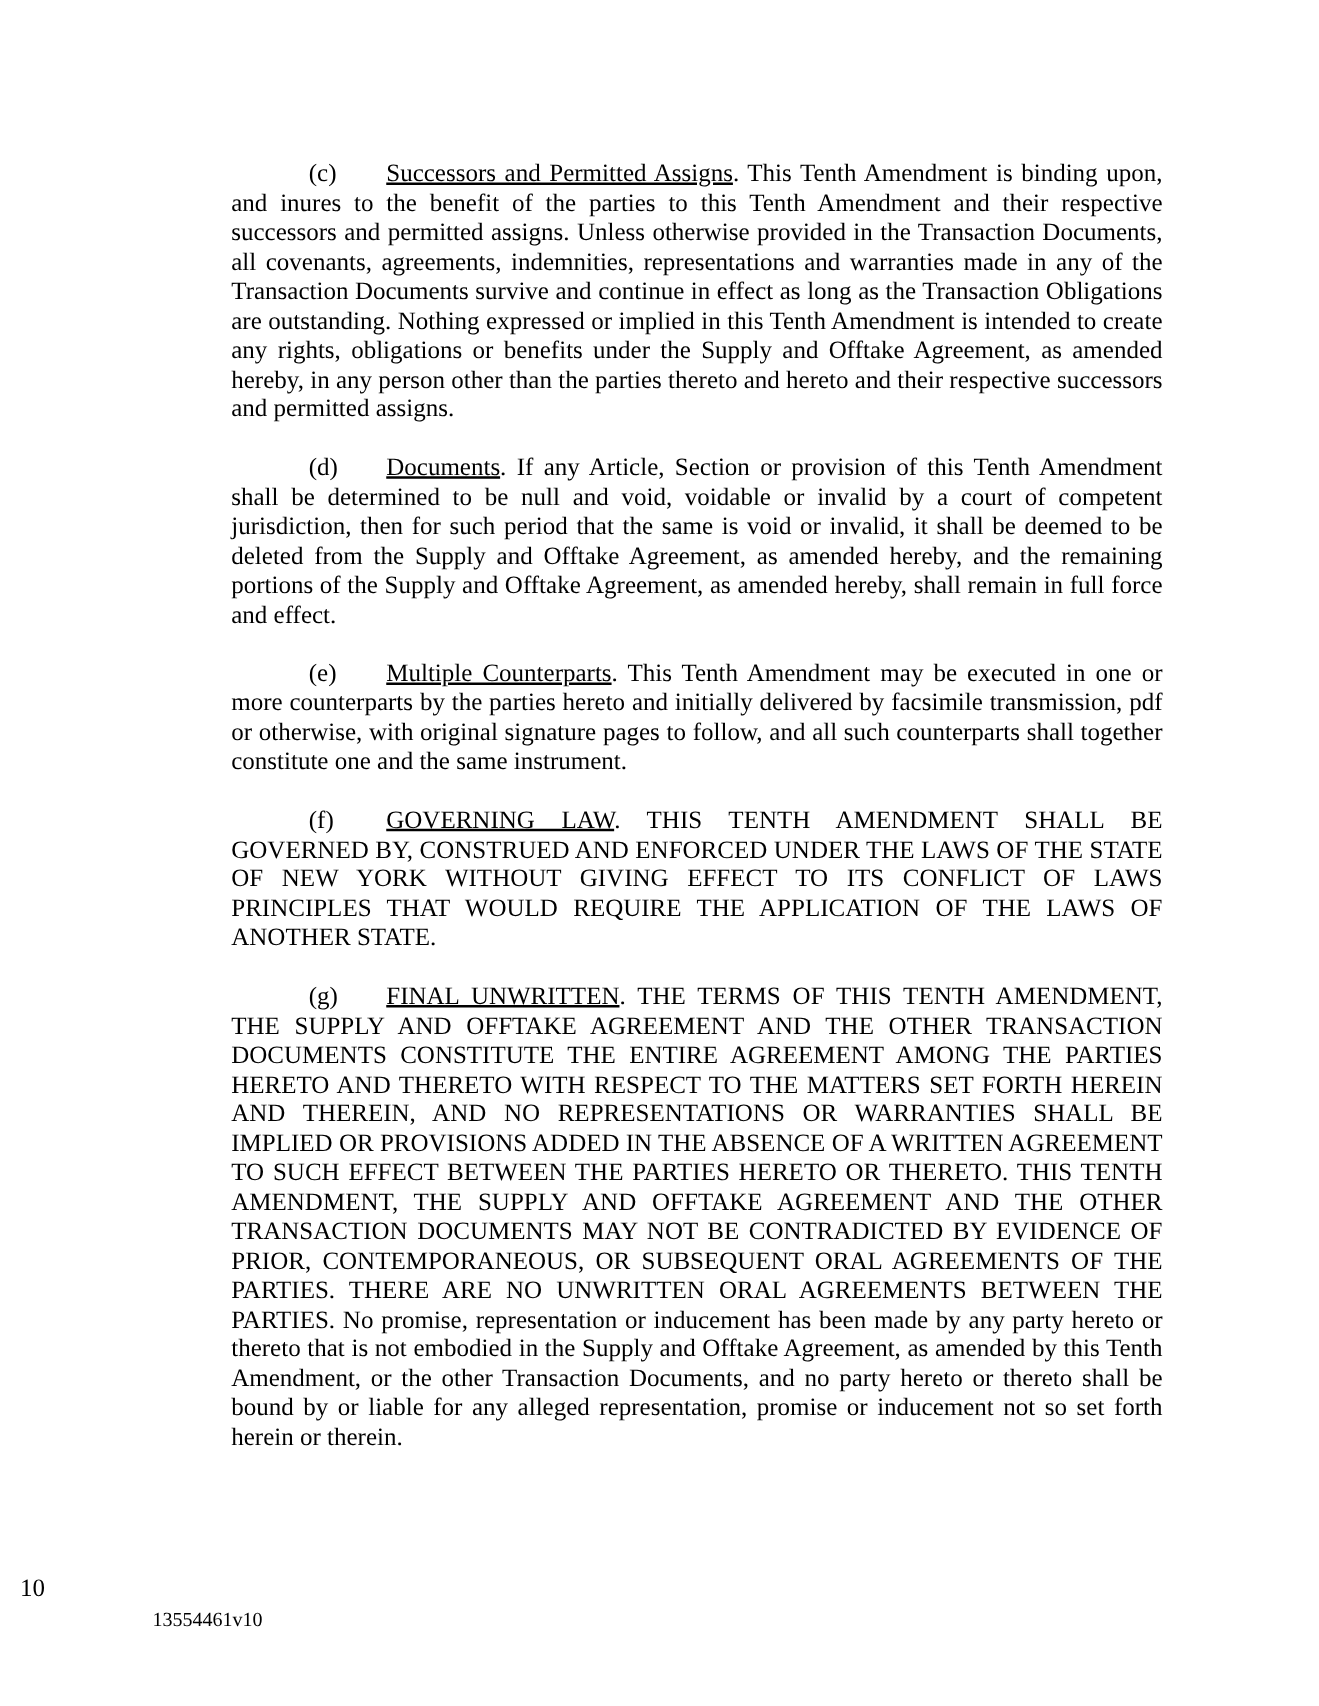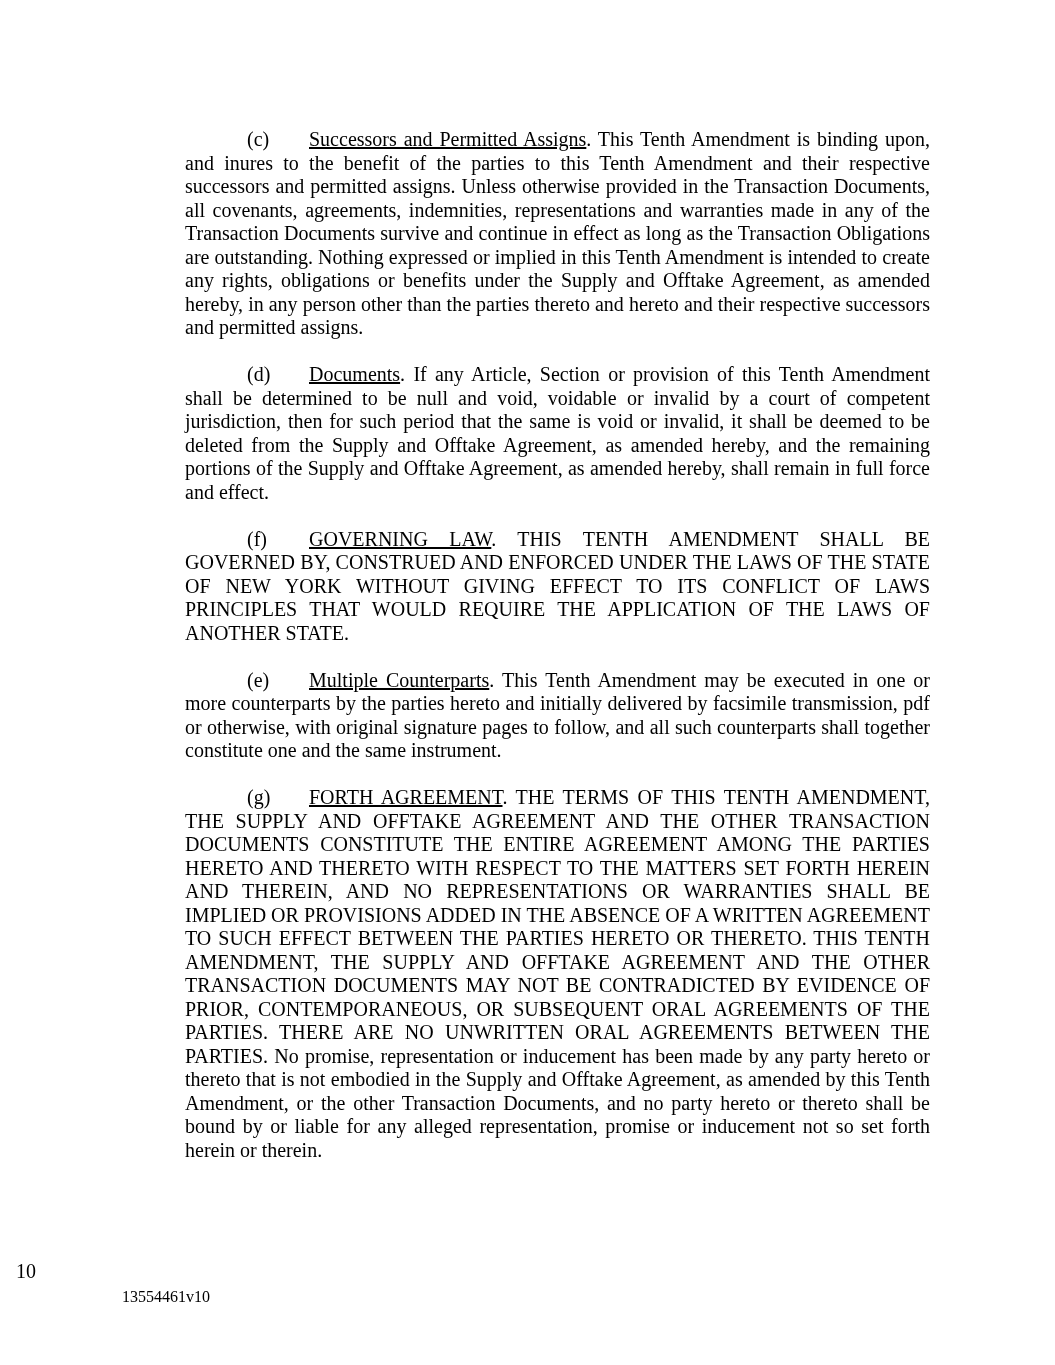--- a/index.html
+++ b/index.html
@@ -60,27 +60,27 @@
 <div class="page">
 
   <div class="content">
 
     <p class="para"><span class="para-label">(c)</span><span class="para-heading">Successors and Permitted Assigns</span><span>.</span>
       <span>This Tenth Amendment is binding upon, and inures to the benefit of the parties to this Tenth Amendment and their respective successors and permitted assigns.  Unless otherwise provided in the Transaction Documents, all covenants, agreements, indemnities, representations and warranties made in any of the Transaction Documents survive and continue in effect as long as the Transaction Obligations are outstanding.  Nothing expressed or implied in this Tenth Amendment is intended to create any rights, obligations or benefits under the Supply and Offtake Agreement, as amended hereby, in any person other than the parties thereto and hereto and their respective successors and permitted assigns.</span></p>
 
     <p class="para"><span class="para-label">(d)</span><span class="para-heading">Documents</span><span>.</span>
       <span>If any Article, Section or provision of this Tenth Amendment shall be determined to be null and void, voidable or invalid by a court of competent jurisdiction, then for such period that the same is void or invalid, it shall be deemed to be deleted from the Supply and Offtake Agreement, as amended hereby, and the remaining portions of the Supply and Offtake Agreement, as amended hereby, shall remain in full force and effect.</span></p>
 
+    <p class="para"><span class="para-label">(e)</span><span class="para-heading">Multiple Counterparts</span><span>.</span>
+      <span>This Tenth Amendment may be executed in one or more counterparts by the parties hereto and initially delivered by facsimile transmission, pdf or otherwise, with original signature pages to follow, and all such counterparts shall together constitute one and the same instrument.</span></p>
+
     <p class="para"><span class="para-label">(f)</span><span class="para-heading">GOVERNING LAW</span><span>.</span>
       <span>THIS TENTH AMENDMENT SHALL BE GOVERNED BY, CONSTRUED AND ENFORCED UNDER THE LAWS OF THE STATE OF NEW YORK WITHOUT GIVING EFFECT TO ITS CONFLICT OF LAWS PRINCIPLES THAT WOULD REQUIRE THE APPLICATION OF THE LAWS OF ANOTHER STATE.</span></p>
 
-    <p class="para"><span class="para-label">(e)</span><span class="para-heading">Multiple Counterparts</span><span>.</span>
-      <span>This Tenth Amendment may be executed in one or more counterparts by the parties hereto and initially delivered by facsimile transmission, pdf or otherwise, with original signature pages to follow, and all such counterparts shall together constitute one and the same instrument.</span></p>
-
-    <p class="para"><span class="para-label">(g)</span><span class="para-heading">FORTH AGREEMENT</span><span>.</span>
+    <p class="para"><span class="para-label">(g)</span><span class="para-heading">FINAL UNWRITTEN</span><span>.</span>
       <span>THE TERMS OF THIS TENTH AMENDMENT, THE SUPPLY AND OFFTAKE AGREEMENT AND THE OTHER TRANSACTION DOCUMENTS CONSTITUTE THE ENTIRE AGREEMENT AMONG THE PARTIES HERETO AND THERETO WITH RESPECT TO THE MATTERS SET FORTH HEREIN AND THEREIN, AND NO REPRESENTATIONS OR WARRANTIES SHALL BE IMPLIED OR PROVISIONS ADDED IN THE ABSENCE OF A WRITTEN AGREEMENT TO SUCH EFFECT BETWEEN THE PARTIES HERETO OR THERETO.  THIS TENTH AMENDMENT, THE SUPPLY AND OFFTAKE AGREEMENT AND THE OTHER TRANSACTION DOCUMENTS MAY NOT BE CONTRADICTED BY EVIDENCE OF PRIOR, CONTEMPORANEOUS, OR SUBSEQUENT ORAL AGREEMENTS OF THE PARTIES. THERE ARE NO UNWRITTEN ORAL AGREEMENTS BETWEEN THE PARTIES.  No promise, representation or inducement has been made by any party hereto or thereto that is not embodied in the Supply and Offtake Agreement, as amended by this Tenth Amendment, or the other Transaction Documents, and no party hereto or thereto shall be bound by or liable for any alleged representation, promise or inducement not so set forth herein or therein.</span></p>
 
   </div>
 
   <div class="footer-page-number">10</div>
 
   <div class="footer-doc-id">13554461v10</div>
 
 </div>
 

